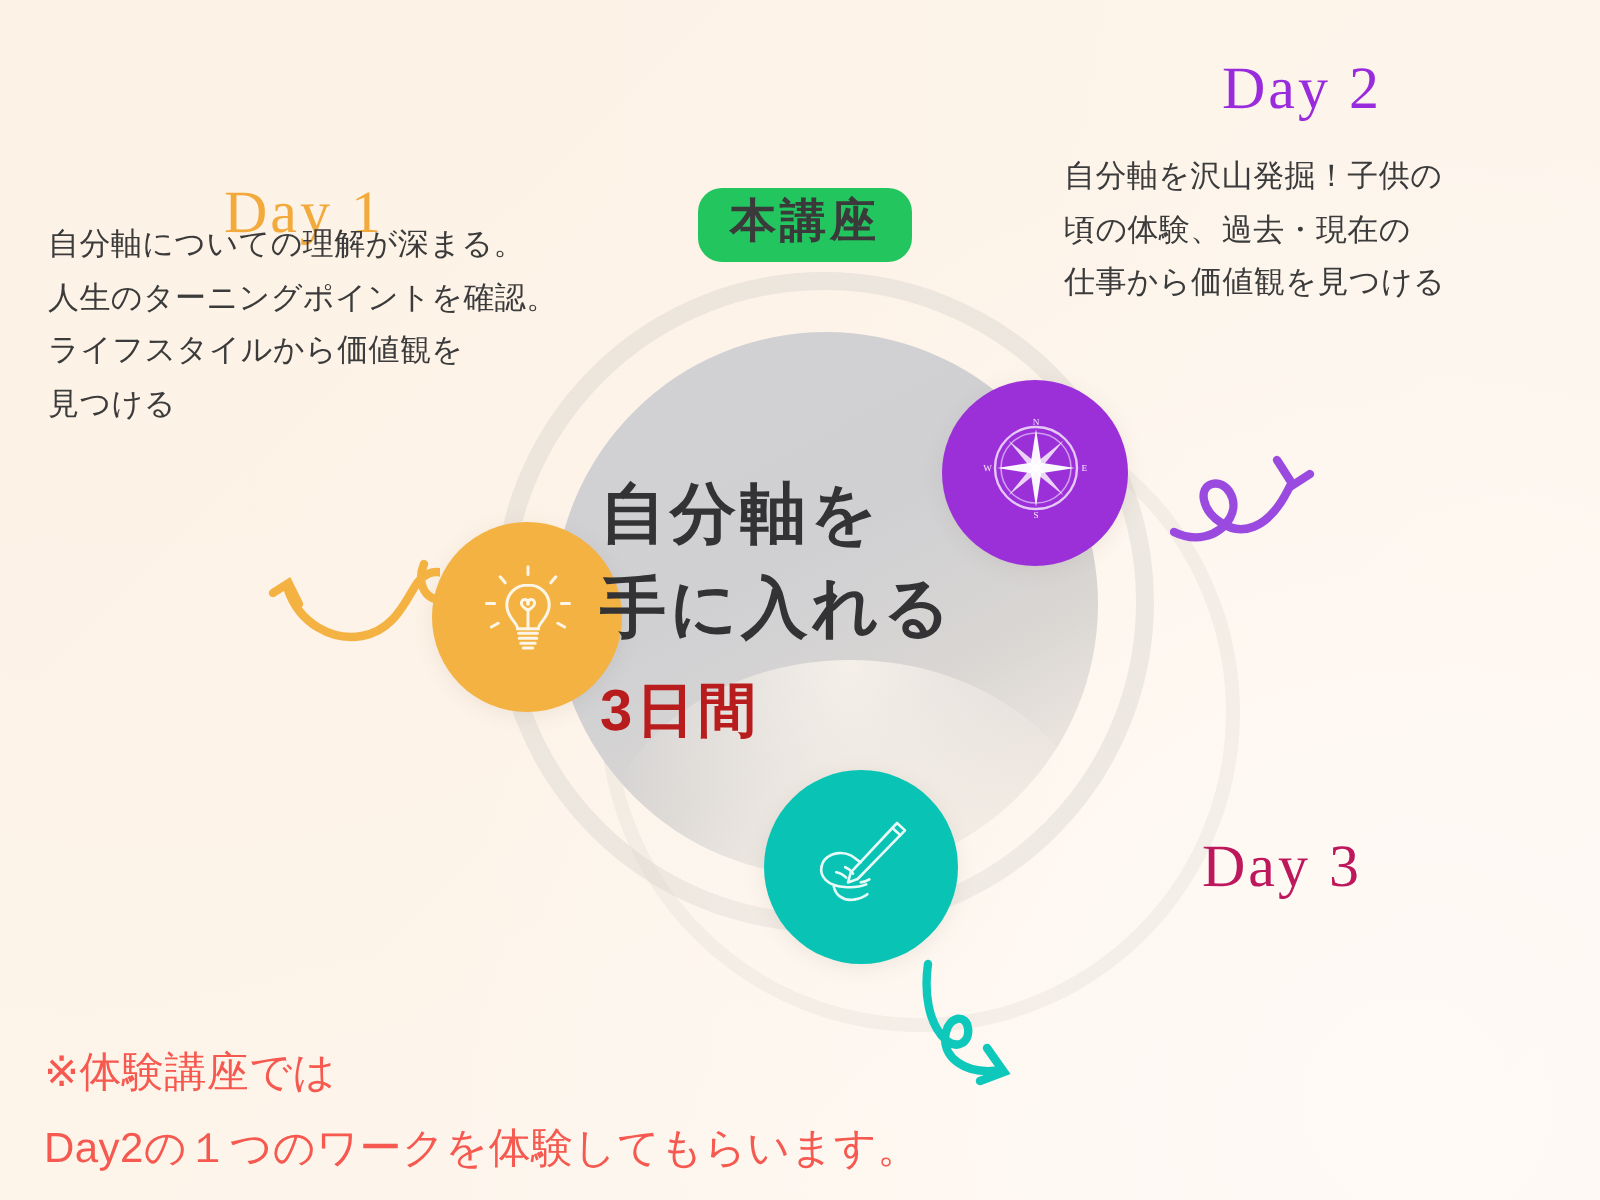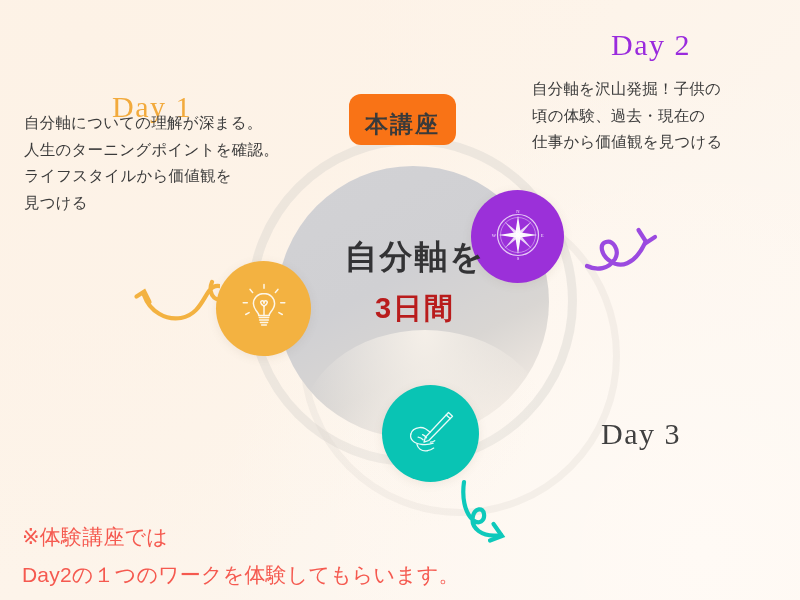--- a/index.html
+++ b/index.html
@@ -52,44 +52,44 @@
   #circle-day3{left:382px;top:385px;width:97px;height:97px;background:#09c4b4;}
 
   
   .day-head{
     position:absolute;
     font-family:"Liberation Serif","DejaVu Serif",serif;
     font-size:30px;letter-spacing:1.5px;white-space:nowrap;
   }
   #day1-head{left:112px;top:70px;color:#f2aa3c;margin-top:20px;}
   #day2-head{left:611px;top:28px;color:#9a2bdd;text-align:center;}
-  #day3-head{left:601px;top:417px;color:#404040;}
+  #day3-head{left:601px;top:417px;color:#be185d;}
 
   
   .day-body{
     position:absolute;
     font-size:15.5px;line-height:1.72;color:#3b3b3b;
     white-space:pre-line;letter-spacing:0.2px;
   }
   #day1-body{left:24px;top:110px;width:330px;}
   #day2-body{left:532px;top:76px;width:270px;}
   #day3-body{left:532px;top:452px;width:268px;}
 
   
   #badge-main{
     position:absolute;left:349px;top:94px;
-    padding:18px 16px 8px;border-radius:12px;
-    background:#f97316;
+    padding:4px 16px 8px;border-radius:12px;
+    background:#22c55e;
     font-size:23px;font-weight:bold;color:#3a3a3a;letter-spacing:2px;
     line-height:1.1;
   }
 
   
   #center-text{
-    position:absolute;left:300px;top:234px;width:230px;text-align:center;
+    position:absolute;left:300px;top:234px;width:230px;
   }
   .center-line{
     font-size:33px;font-weight:bold;color:#333335;letter-spacing:2px;line-height:1.42;
   }
   #center-days{
     margin-top:8px;font-size:29px;font-weight:bold;color:#b91c1c;letter-spacing:2px;
   }
 
   
   #note{
@@ -170,20 +170,21 @@
         <path d="M27.4 49.7c2.3-.3 4.5-1.2 6.3-2.6"></path>
         <path d="M30.4 41.2c1.5-.2 3-.7 4.3-1.5"></path>
       </svg>
     </span>
   </div>
 
   <div id="badge-main">本講座</div>
 
   <div id="center-text">
     <div class="center-line">自分軸を</div>
+    <div class="center-line">手に入れる</div>
     <div id="center-days">3日間</div>
   </div>
 
   <div class="day-head" id="day1-head">Day 1</div>
   <div class="day-body" id="day1-body">自分軸についての理解が深まる。
 人生のターニングポイントを確認。
 ライフスタイルから価値観を
 見つける</div>
 
   <div class="day-head" id="day2-head">Day 2</div>

